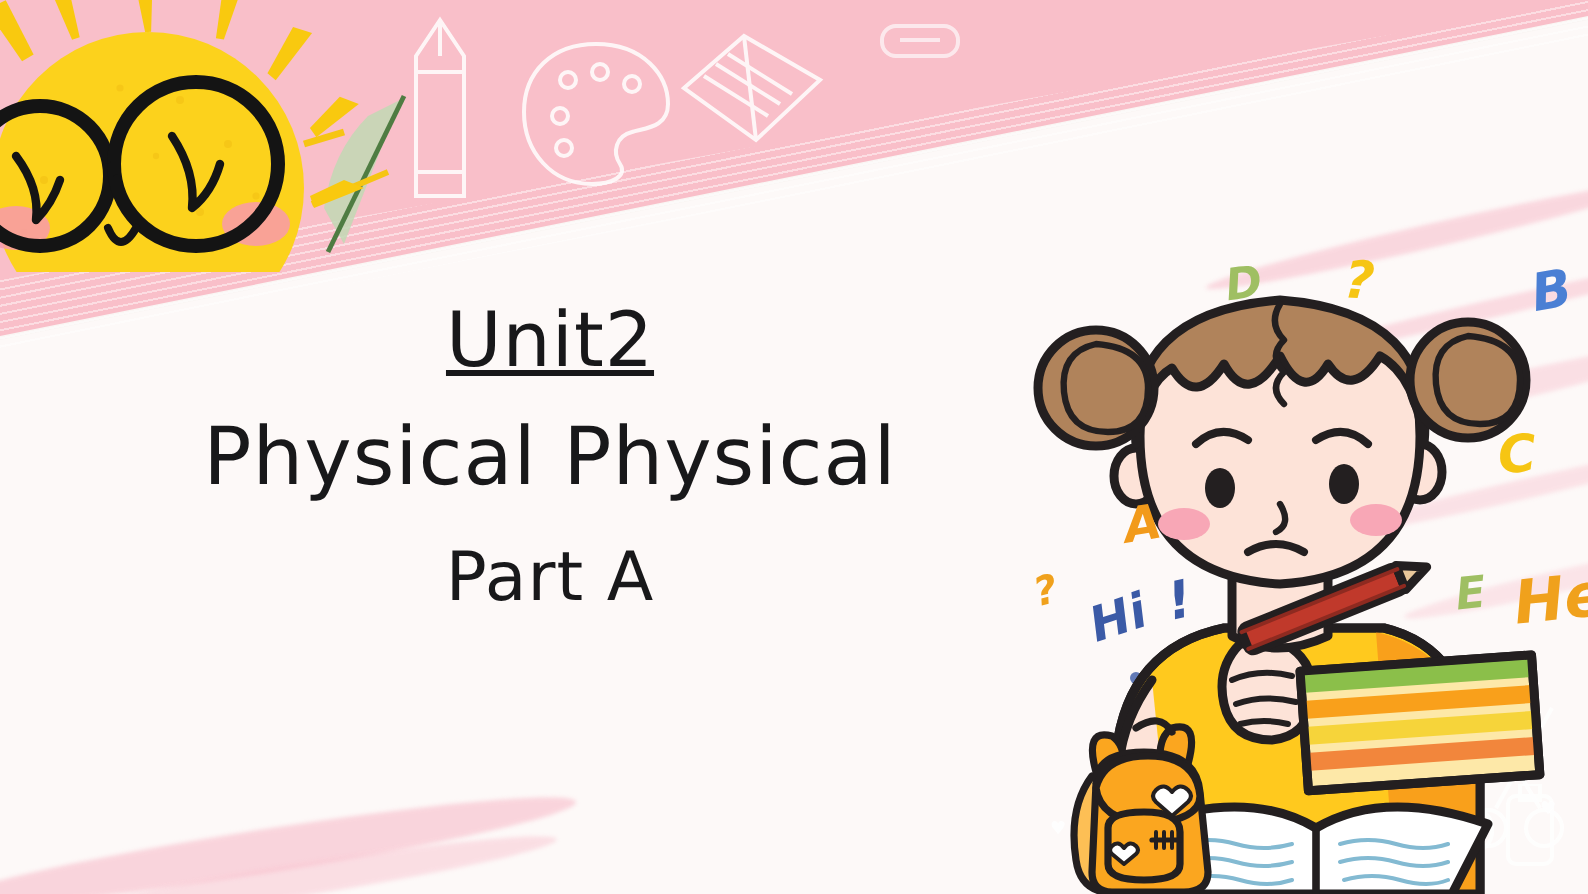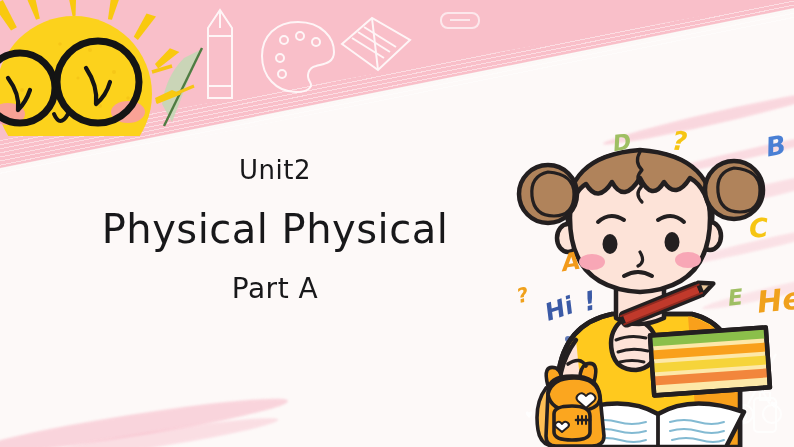--- a/index.html
+++ b/index.html
@@ -94,23 +94,23 @@
     width: 470px;
     text-align: center;
     color: #1a1a1a;
   }
   .title-line {
     font-family: "DejaVu Sans", sans-serif;
     font-weight: 400;
     letter-spacing: .5px;
     color: #18181a;
   }
-  #t1 { font-size: 26px; line-height: 56px; }
+  #t1 { font-size: 38px; line-height: 56px; text-decoration: underline; }
   #t2 { font-size: 40px; line-height: 62px; }
-  #t3 { font-size: 28px; line-height: 58px; }
+  #t3 { font-size: 34px; line-height: 58px; }
 
   .heart { position: absolute; color: #ffffff; font-size: 9px; opacity: .9; }
 </style>
 </head>
 <body>
 
 <div id="slide">
 
   <div class="band-pink-top-under"></div>
   <div class="band-pink-top"></div>

